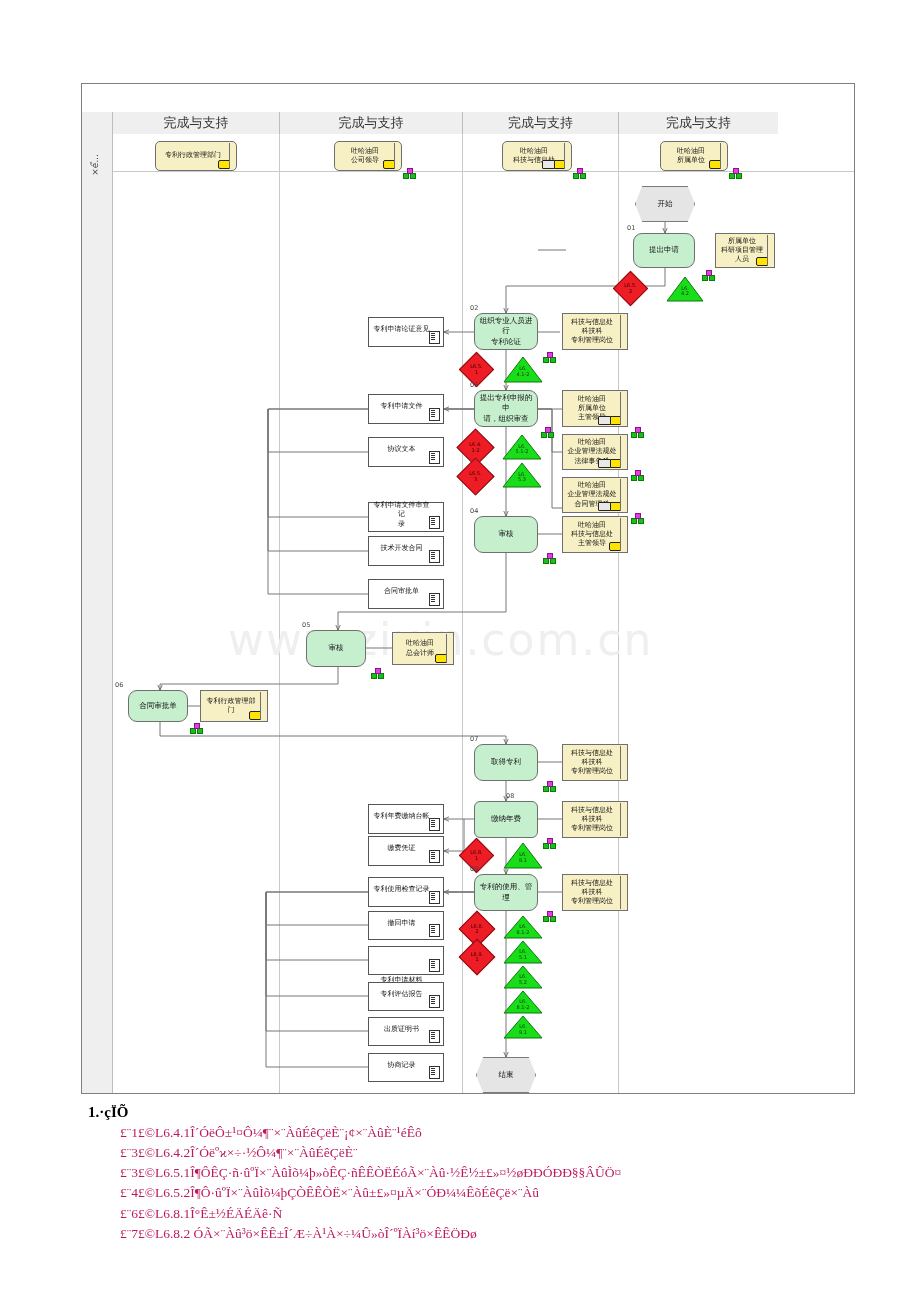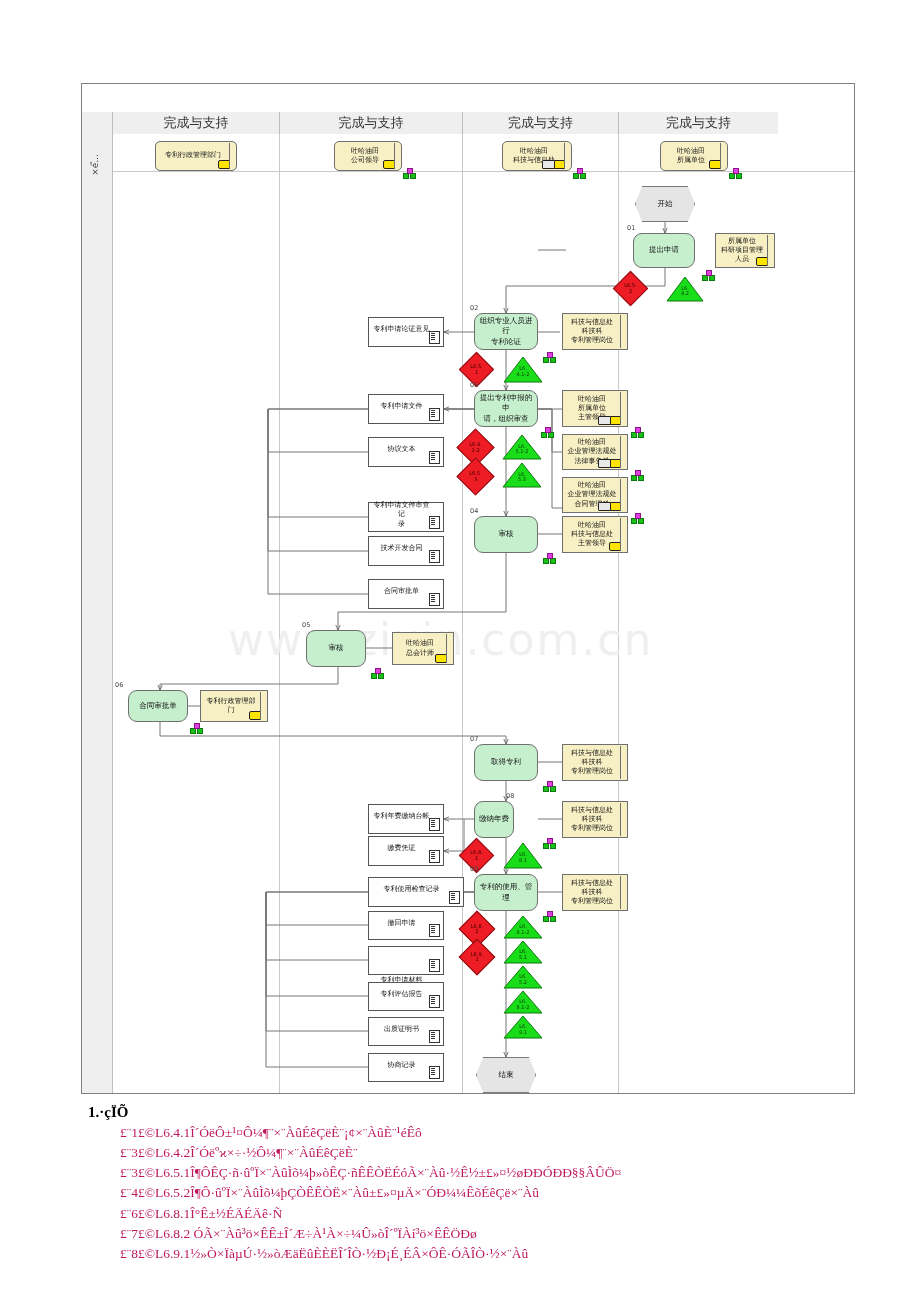--- a/index.html
+++ b/index.html
@@ -483,21 +483,21 @@
 科技科
 专利管理岗位</span>
   </div>
   <div class="marker" style="left:543px;top:781px;">
       <i class="m1"></i>
       <i class="m2"></i>
       <i class="m3"></i>
     </div>
 
   <div class="stepno" style="left:470px;top:792px;padding-left:36px;">08</div>
-  <div class="node task" style="left:474px;top:801px;width:40px;height:37px;">
+  <div class="node task" style="left:474px;top:801px;width:64px;height:37px;border-radius:6px;">
     <span style="white-space:pre-line;">缴纳年费</span>
   </div>
   <div class="role" style="left:562px;top:801px;width:66px;height:37px;">
     <span style="white-space:pre-line;">科技与信息处
 科技科
 专利管理岗位</span>
   </div>
   <div class="node doc" style="left:368px;top:804px;width:76px;height:30px;">
     <span style="white-space:pre-line;">专利年费缴纳台帐</span>
     <span class="clip"></span>
@@ -531,21 +531,21 @@
     <span style="white-space:pre-line;">科技与信息处
 科技科
 专利管理岗位</span>
   </div>
   <div class="marker" style="left:543px;top:911px;">
       <i class="m1"></i>
       <i class="m2"></i>
       <i class="m3"></i>
     </div>
 
-  <div class="node doc" style="left:368px;top:877px;width:96px;height:30px;">
+  <div class="node doc" style="left:368px;top:877px;width:76px;height:30px;">
     <span style="white-space:pre-line;">专利使用检查记录</span>
     <span class="clip"></span>
   </div>
   <div class="node doc" style="left:368px;top:911px;width:76px;height:29px;">
     <span style="white-space:pre-line;">撤回申请</span>
     <span class="clip"></span>
   </div>
   <div class="node doc" style="left:368px;top:946px;width:76px;height:29px;">
     <span style="white-space:pre-line;margin-top:44px;">专利申请材料</span>
     <span class="clip"></span>
@@ -613,16 +613,15 @@
   </div>
 
   <div class="notes">
     <h2>1.·çÏÕ</h2>
     <p>£¨1£©L6.4.1Î´ÓëÔ±¹¤Ô¼¶¨×¨ÀûÉêÇëÈ¨¡¢×¨ÀûÈ¨¹éÊô</p>
     <p>£¨3£©L6.4.2Î´Óëºϰ×÷·½Ô¼¶¨×¨ÀûÉêÇëÈ¨</p>
     <p>£¨3£©L6.5.1Î¶ÔÊÇ·ñ·ûºÏ×¨ÀûÌõ¼þ»òÊÇ·ñÊÊÒËÉóÃ×¨Àû·½Ê½±£»¤½øÐÐÓÐÐ§§ÂÛÖ¤</p>
     <p>£¨4£©L6.5.2Î¶Ô·ûºÏ×¨ÀûÌõ¼þÇÒÊÊÒË×¨Àû±£»¤µÄ×¨ÓÐ¼¼ÊõÉêÇë×¨Àû</p>
     <p>£¨6£©L6.8.1Î°Ê±½ÉÄÉÄê·Ñ</p>
     <p>£¨7£©L6.8.2 ÓÃ×¨Àû³ö×ÊÊ±Î´Æ÷À¹À×÷¼Û»òÎ´ºÏÀí³ö×ÊÊÖÐø</p>
-    <p>£¨8£©L6.9.1½»Ò×ÏàµÚ·½»òÆäËûÈÈËÎ´ÎÒ·½Ð¡É¸ÉÂ×ÔÊ·ÓÃÎÒ·½×¨Àû</p>
   </div>
 
 </div>
 
 </body></html>

